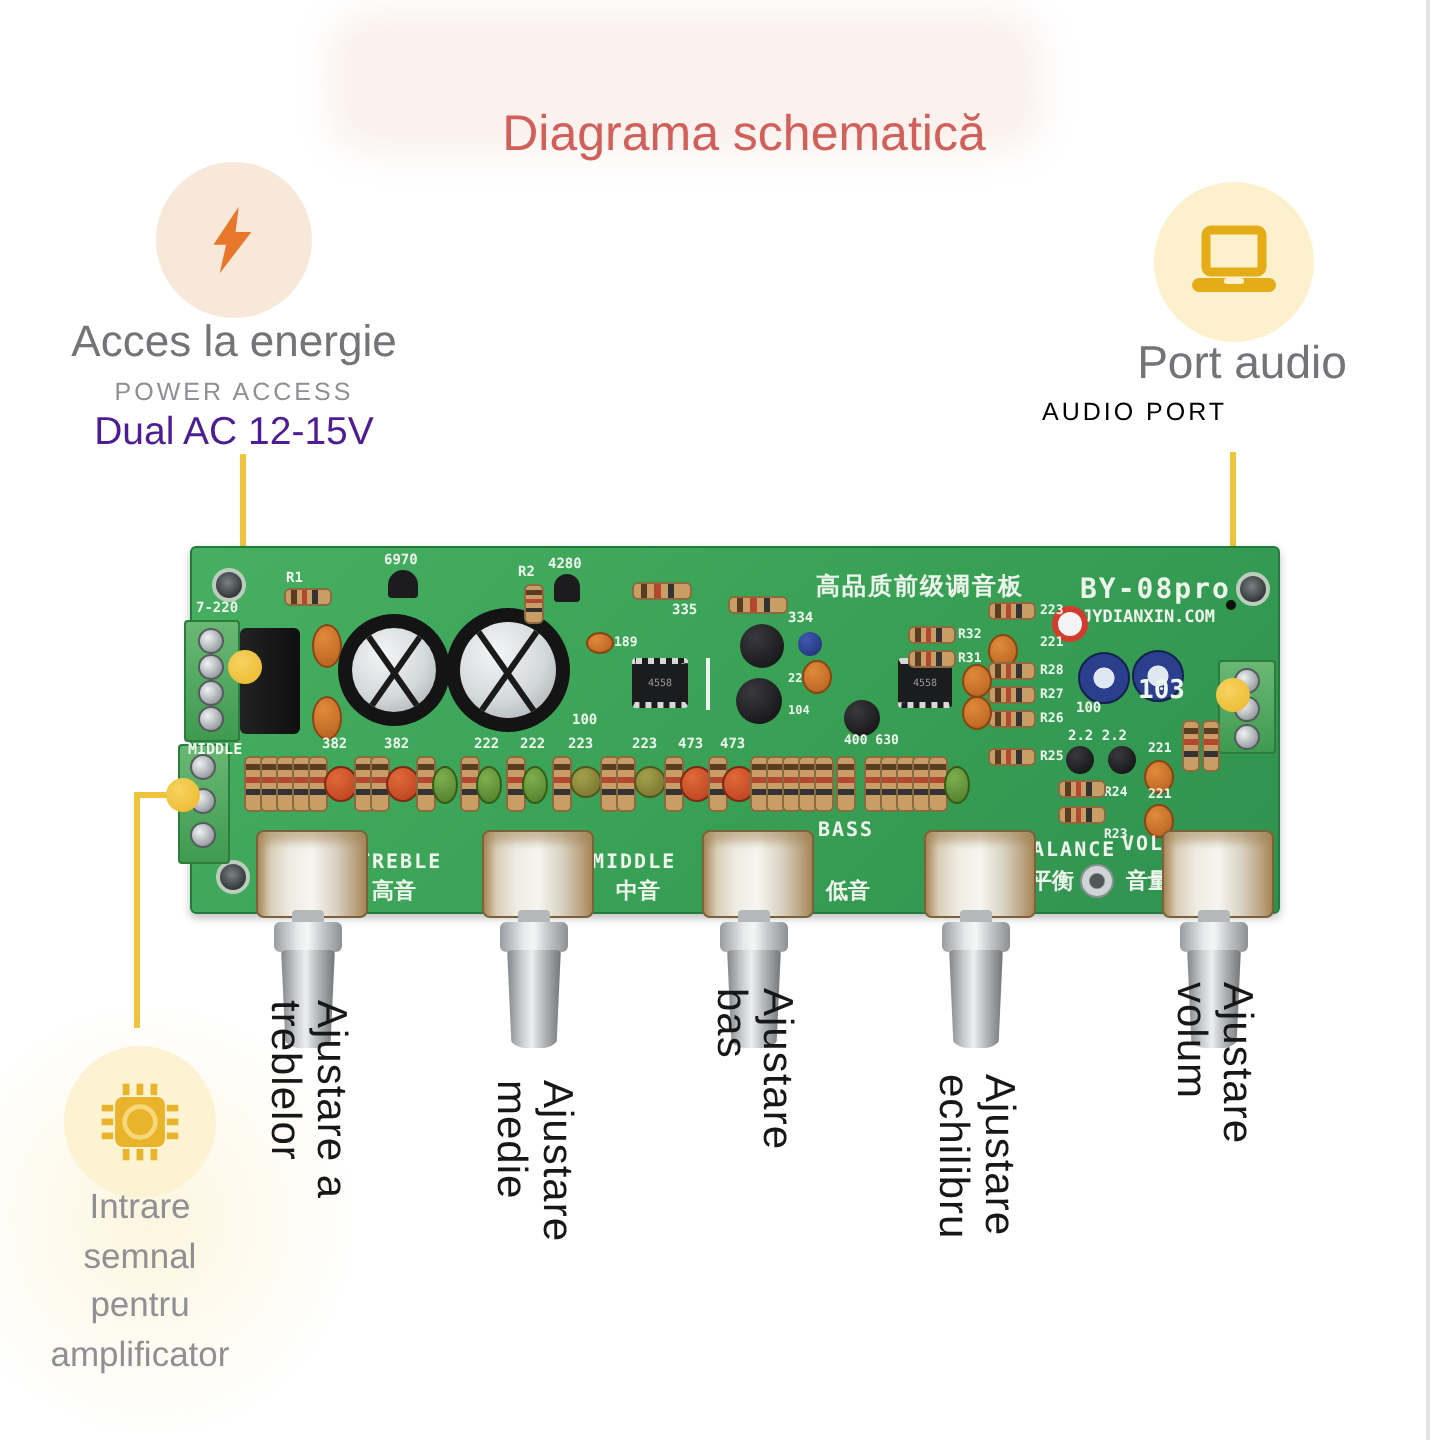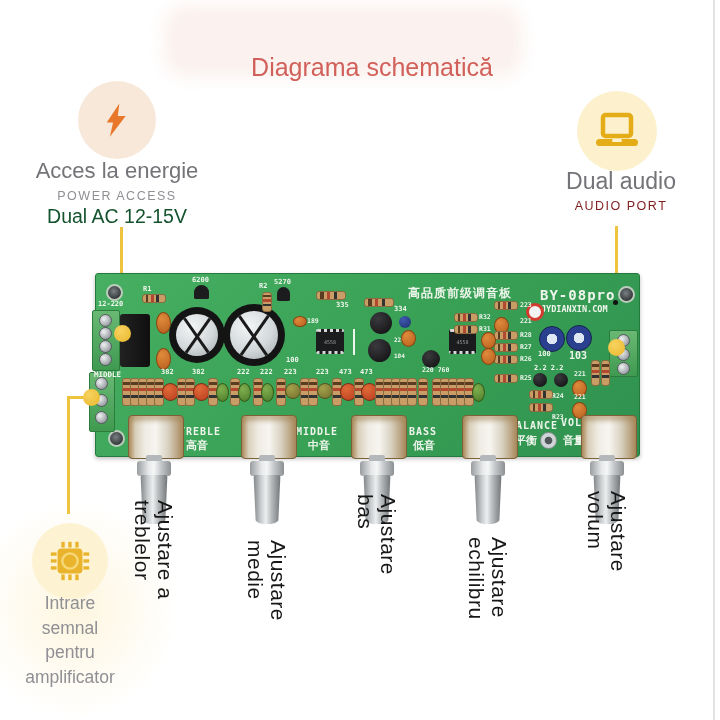--- a/index.html
+++ b/index.html
@@ -14,23 +14,23 @@
   
   .circ{border-radius:50%;}
   #powerCirc{left:78px;top:81px;width:78px;height:78px;background:#f8e8da;}
   #audioCirc{left:577px;top:91px;width:80px;height:80px;background:#fcf1cc;}
   #chipCirc{left:32px;top:523px;width:76px;height:76px;background:#fdf3d3;}
   #chipGlow{left:-30px;top:500px;width:210px;height:220px;
             background:radial-gradient(ellipse at center,rgba(253,245,221,.95),rgba(253,245,221,0) 70%);}
   .cicon{display:flex;align-items:center;justify-content:center;width:100%;height:100%;}
   #powerTitle{left:17px;top:158px;width:200px;text-align:center;font-size:22px;color:#737378;}
   #powerSub{left:17px;top:189px;width:200px;text-align:center;font-size:12.5px;letter-spacing:1.5px;color:#8f8f94;}
-  #powerVal{left:17px;top:205px;width:200px;text-align:center;font-size:19.5px;color:#14532d;}
+  #powerVal{left:17px;top:205px;width:200px;text-align:center;font-size:19.5px;color:#4c1d95;}
   #audioTitle{left:521px;top:168px;width:200px;text-align:center;font-size:23px;color:#737378;}
-  #audioSub{left:521px;top:199px;width:200px;text-align:center;font-size:12.5px;letter-spacing:1.5px;color:#7f1d1d;}
+  #audioSub{left:521px;top:199px;width:200px;text-align:left;font-size:12.5px;letter-spacing:1.5px;color:#000000;}
   #inputLines{left:-30px;top:591px;width:200px;text-align:center;font-size:17.5px;line-height:24.5px;color:#8f8f94;}
   
   .yline{background:#eec43e;}
   .ydot{width:17px;height:17px;border-radius:50%;background:radial-gradient(circle at 38% 34%,#f7d360,#eab62a);z-index:30;}
   
   #board{left:95px;top:273px;width:543px;height:182px;
          background:linear-gradient(135deg,#47af62,#38a054 55%,#2f9150);
          border:1px solid #237a3c;border-radius:3px;box-shadow:0 2px 4px rgba(0,0,0,.25);}
   .hole{border-radius:50%;background:radial-gradient(circle at 45% 40%,#7b8184,#2f3335 75%);border:2px solid #bccdbd;}
   .silk{font-family:"DejaVu Sans Mono",monospace;font-weight:700;color:#eef5ec;white-space:nowrap;}
@@ -88,21 +88,21 @@
 
   <div class="abs circ" id="audioCirc">
     <div class="cicon">
       <svg width="48" height="48" viewBox="0 0 48 48">
         <rect x="10" y="8" width="28" height="21" rx="2.5" fill="none" stroke="#e4ad18" stroke-width="4.5"></rect>
         <rect x="3" y="32" width="42" height="7" rx="3.5" fill="#e4ad18"></rect>
         <rect x="19" y="32" width="10" height="3" rx="1.5" fill="#fcf1cc"></rect>
       </svg>
     </div>
   </div>
-  <div class="abs" id="audioTitle">Dual audio</div>
+  <div class="abs" id="audioTitle">Port audio</div>
   <div class="abs" id="audioSub">AUDIO PORT</div>
 
   <div class="abs" id="chipGlow"></div>
   <div class="abs circ" id="chipCirc">
     <div class="cicon">
       <svg width="46" height="46" viewBox="0 0 48 48">
         <g fill="#e9b42c">
           <rect x="11" y="11" width="26" height="26" rx="4"></rect>
           <rect x="15" y="4" width="3.5" height="6"></rect>
             <rect x="22.2" y="4" width="3.5" height="6"></rect>
@@ -150,21 +150,21 @@
       <div class="term" style="position: absolute; left: -7px; top: 98px; width: 24px; height: 58px;">
         <div class="screw" style="position: absolute; left: 5px; top: 4px;"></div>
         <div class="screw" style="position: absolute; left: 5px; top: 21px;"></div>
         <div class="screw" style="position: absolute; left: 5px; top: 38px;"></div>
       </div>
       <div class="term" style="position: absolute; left: 513px; top: 56px; width: 27px; height: 45px;">
         <div class="screw" style="position: absolute; left: 7px; top: 3px;"></div>
         <div class="screw" style="position: absolute; left: 7px; top: 17px;"></div>
         <div class="screw" style="position: absolute; left: 7px; top: 31px;"></div>
       </div>
-      <div class="silk" style="position: absolute; left: 2px; top: 26px; font-size: 7px;">12-220</div>
+      <div class="silk" style="position: absolute; left: 2px; top: 26px; font-size: 7px;">7-220</div>
       <div class="silk" style="position: absolute; left: -2px; top: 96px; font-size: 7.5px;">MIDDLE</div>
       <div class="silk" style="position: absolute; left: 312px; top: 11px; font-size: 12px; letter-spacing: 1px; font-family: &quot;Liberation Sans&quot;, sans-serif;">高品质前级调音板</div>
       <div class="silk" style="position: absolute; left: 444px; top: 13px; font-size: 14px; letter-spacing: 1px;">BY-08pro</div>
       <div class="silk" style="position: absolute; left: 445px; top: 30px; font-size: 8.5px;">JYDIANXIN.COM</div>
       <div style="position: absolute; left: 430px; top: 29px; width: 12px; height: 12px; border-radius: 50%; border: 3px solid rgb(210, 59, 46); background: rgb(243, 243, 243);"></div>
       <div style="position: absolute; left: 517px; top: 26px; width: 5px; height: 5px; border-radius: 50%; background: rgb(17, 17, 17);"></div>
       <div style="position: absolute; left: 24px; top: 40px; width: 30px; height: 53px; background: linear-gradient(90deg, rgb(34, 34, 34), rgb(15, 15, 16)); border-radius: 3px;"></div>
       <div class="org" style="position: absolute; left: 60px; top: 38px; height: 20px;"></div>
       <div class="org" style="position: absolute; left: 60px; top: 74px; height: 20px;"></div>
       <div class="bigcap" style="position: absolute; left: 73px; top: 33px; width: 56px; height: 56px;">
@@ -172,23 +172,23 @@
           <div class="cx" style="position: absolute; transform: rotate(55deg);"></div>
           <div class="cx" style="position: absolute; transform: rotate(-55deg);"></div>
         </div>
       </div>
       <div class="bigcap" style="position: absolute; left: 127px; top: 30px; width: 62px; height: 62px;">
         <div class="captop" style="position: relative; width: 48px; height: 48px;">
           <div class="cx" style="position: absolute; transform: rotate(55deg);"></div>
           <div class="cx" style="position: absolute; transform: rotate(-55deg);"></div>
         </div>
       </div>
-      <div class="silk" style="position: absolute; left: 96px; top: 2px; font-size: 7px;">6200</div>
+      <div class="silk" style="position: absolute; left: 96px; top: 2px; font-size: 7px;">6970</div>
       <div style="position: absolute; left: 98px; top: 11px; width: 15px; height: 14px; background: rgb(28, 28, 30); border-radius: 8px 8px 2px 2px;"></div>
-      <div class="silk" style="position: absolute; left: 178px; top: 4px; font-size: 7px;">5270</div>
+      <div class="silk" style="position: absolute; left: 178px; top: 4px; font-size: 7px;">4280</div>
       <div style="position: absolute; left: 181px; top: 13px; width: 13px; height: 14px; background: rgb(28, 28, 30); border-radius: 7px 7px 2px 2px;"></div>
       <div class="silk" style="position: absolute; left: 47px; top: 11px; font-size: 7px;">R1</div>
       <div class="hres" style="position: absolute; left: 46px; top: 20px;"></div>
       <div class="silk" style="position: absolute; left: 163px; top: 8px; font-size: 7px;">R2</div>
       <div class="res" style="position: absolute; left: 166px; top: 18px; height: 18px;"></div>
       <div class="hres" style="position: absolute; left: 220px; top: 17px; width: 28px;"></div>
       <div class="silk" style="position: absolute; left: 240px; top: 27px; font-size: 7px;">335</div>
       <div class="hres" style="position: absolute; left: 268px; top: 24px; width: 28px;"></div>
       <div class="silk" style="position: absolute; left: 298px; top: 31px; font-size: 7px;">334</div>
       <div class="ic" style="position: absolute; left: 220px; top: 55px; width: 28px; height: 19px;">
@@ -201,21 +201,21 @@
       <div class="org" style="position: absolute; left: 197px; top: 42px; width: 12px; height: 9px;"></div>
       <div class="silk" style="position: absolute; left: 211px; top: 43px; font-size: 6.5px;">189</div>
       <div class="blk" style="position: absolute; left: 274px; top: 38px; width: 22px; height: 22px;"></div>
       <div class="blk" style="position: absolute; left: 272px; top: 65px; width: 23px; height: 23px;"></div>
       <div class="silk" style="position: absolute; left: 298px; top: 62px; font-size: 6px;">220</div>
       <div class="silk" style="position: absolute; left: 298px; top: 78px; font-size: 6px;">104</div>
       <div class="blu" style="position: absolute; left: 303px; top: 42px;"></div>
       <div class="org" style="position: absolute; left: 305px; top: 56px;"></div>
       <div class="blk" style="position: absolute; left: 326px; top: 76px; width: 18px; height: 18px;"></div>
       <div class="silk" style="position: absolute; left: 190px; top: 82px; font-size: 7px;">100</div>
-      <div class="silk" style="position: absolute; left: 326px; top: 92px; font-size: 6.5px;">220 760</div>
+      <div class="silk" style="position: absolute; left: 326px; top: 92px; font-size: 6.5px;">400 630</div>
       <div class="hres" style="position: absolute; left: 358px; top: 39px;"></div>
       <div class="silk" style="position: absolute; left: 383px; top: 39px; font-size: 6.5px;">R32</div>
       <div class="hres" style="position: absolute; left: 358px; top: 51px;"></div>
       <div class="silk" style="position: absolute; left: 383px; top: 51px; font-size: 6.5px;">R31</div>
       <div class="hres" style="position: absolute; left: 398px; top: 27px;"></div>
       <div class="silk" style="position: absolute; left: 424px; top: 27px; font-size: 6.5px;">223</div>
       <div class="org" style="position: absolute; left: 398px; top: 43px;"></div>
       <div class="silk" style="position: absolute; left: 424px; top: 43px; font-size: 6.5px;">221</div>
       <div class="hres" style="position: absolute; left: 398px; top: 57px;"></div>
       <div class="silk" style="position: absolute; left: 424px; top: 57px; font-size: 6.5px;">R28</div>
@@ -223,21 +223,21 @@
       <div class="silk" style="position: absolute; left: 424px; top: 69px; font-size: 6.5px;">R27</div>
       <div class="hres" style="position: absolute; left: 398px; top: 81px;"></div>
       <div class="silk" style="position: absolute; left: 424px; top: 81px; font-size: 6.5px;">R26</div>
       <div class="hres" style="position: absolute; left: 398px; top: 100px;"></div>
       <div class="silk" style="position: absolute; left: 424px; top: 100px; font-size: 6.5px;">R25</div>
       <div class="org" style="position: absolute; left: 385px; top: 58px;"></div>
       <div class="org" style="position: absolute; left: 385px; top: 74px;"></div>
       <div class="trim" style="position: absolute; left: 443px; top: 52px;"></div>
       <div class="trim" style="position: absolute; left: 470px; top: 51px;"></div>
       <div class="silk" style="position: absolute; left: 442px; top: 76px; font-size: 7px;">100</div>
-      <div class="silk" style="position: absolute; left: 473px; top: 76px; font-size: 10px;">103</div>
+      <div class="silk" style="position: absolute; left: 473px; top: 64px; font-size: 13px;">103</div>
       <div class="silk" style="position: absolute; left: 438px; top: 90px; font-size: 7px;">2.2  2.2</div>
       <div class="blk" style="position: absolute; left: 437px; top: 99px; width: 14px; height: 14px;"></div>
       <div class="blk" style="position: absolute; left: 458px; top: 99px; width: 14px; height: 14px;"></div>
       <div class="silk" style="position: absolute; left: 478px; top: 96px; font-size: 6.5px;">221</div>
       <div class="org" style="position: absolute; left: 476px; top: 106px;"></div>
       <div class="silk" style="position: absolute; left: 456px; top: 118px; font-size: 6.5px;">R24</div>
       <div class="hres" style="position: absolute; left: 433px; top: 116px;"></div>
       <div class="silk" style="position: absolute; left: 456px; top: 139px; font-size: 6.5px;">R23</div>
       <div class="hres" style="position: absolute; left: 433px; top: 129px;"></div>
       <div class="silk" style="position: absolute; left: 478px; top: 119px; font-size: 6.5px;">221</div>
@@ -285,21 +285,21 @@
       <div class="res" style="position: absolute; left: 336px; top: 104px;"></div>
       <div class="res" style="position: absolute; left: 344px; top: 104px;"></div>
       <div class="res" style="position: absolute; left: 352px; top: 104px;"></div>
       <div class="res" style="position: absolute; left: 360px; top: 104px;"></div>
       <div class="res" style="position: absolute; left: 368px; top: 104px;"></div>
       <div class="grn" style="position: absolute; left: 376px; top: 109px;"></div>
       <div class="silk" style="position: absolute; left: 83px; top: 152px; font-size: 10px; letter-spacing: 1px;">TREBLE</div>
       <div class="silk" style="position: absolute; left: 90px; top: 164px; font-size: 11px; font-family: &quot;Liberation Sans&quot;, sans-serif;">高音</div>
       <div class="silk" style="position: absolute; left: 200px; top: 152px; font-size: 10px; letter-spacing: 1px;">MIDDLE</div>
       <div class="silk" style="position: absolute; left: 212px; top: 164px; font-size: 11px; font-family: &quot;Liberation Sans&quot;, sans-serif;">中音</div>
-      <div class="silk" style="position: absolute; left: 313px; top: 152px; font-size: 10px; letter-spacing: 1px;">BASS</div>
+      <div class="silk" style="position: absolute; left: 313px; top: 136px; font-size: 10px; letter-spacing: 1px;">BASS</div>
       <div class="silk" style="position: absolute; left: 317px; top: 164px; font-size: 11px; font-family: &quot;Liberation Sans&quot;, sans-serif;">低音</div>
       <div class="silk" style="position: absolute; left: 413px; top: 146px; font-size: 10px; letter-spacing: 1px;">BALANCE</div>
       <div class="silk" style="position: absolute; left: 419px; top: 159px; font-size: 11px; font-family: &quot;Liberation Sans&quot;, sans-serif;">平衡</div>
       <div class="silk" style="position: absolute; left: 465px; top: 143px; font-size: 10px; letter-spacing: 1px;">VOL</div>
       <div class="silk" style="position: absolute; left: 467px; top: 159px; font-size: 11px; font-family: &quot;Liberation Sans&quot;, sans-serif;">音量</div>
       <div class="sball" style="position: absolute; left: 444px; top: 158px;"></div>
       <div class="pot" style="position: absolute; left: 32px; top: 141px; width: 54px; height: 42px;"></div>
       <div class="pot" style="position: absolute; left: 145px; top: 141px; width: 54px; height: 42px;"></div>
       <div class="pot" style="position: absolute; left: 255px; top: 141px; width: 54px; height: 42px;"></div>
       <div class="pot" style="position: absolute; left: 366px; top: 141px; width: 54px; height: 42px;"></div>

